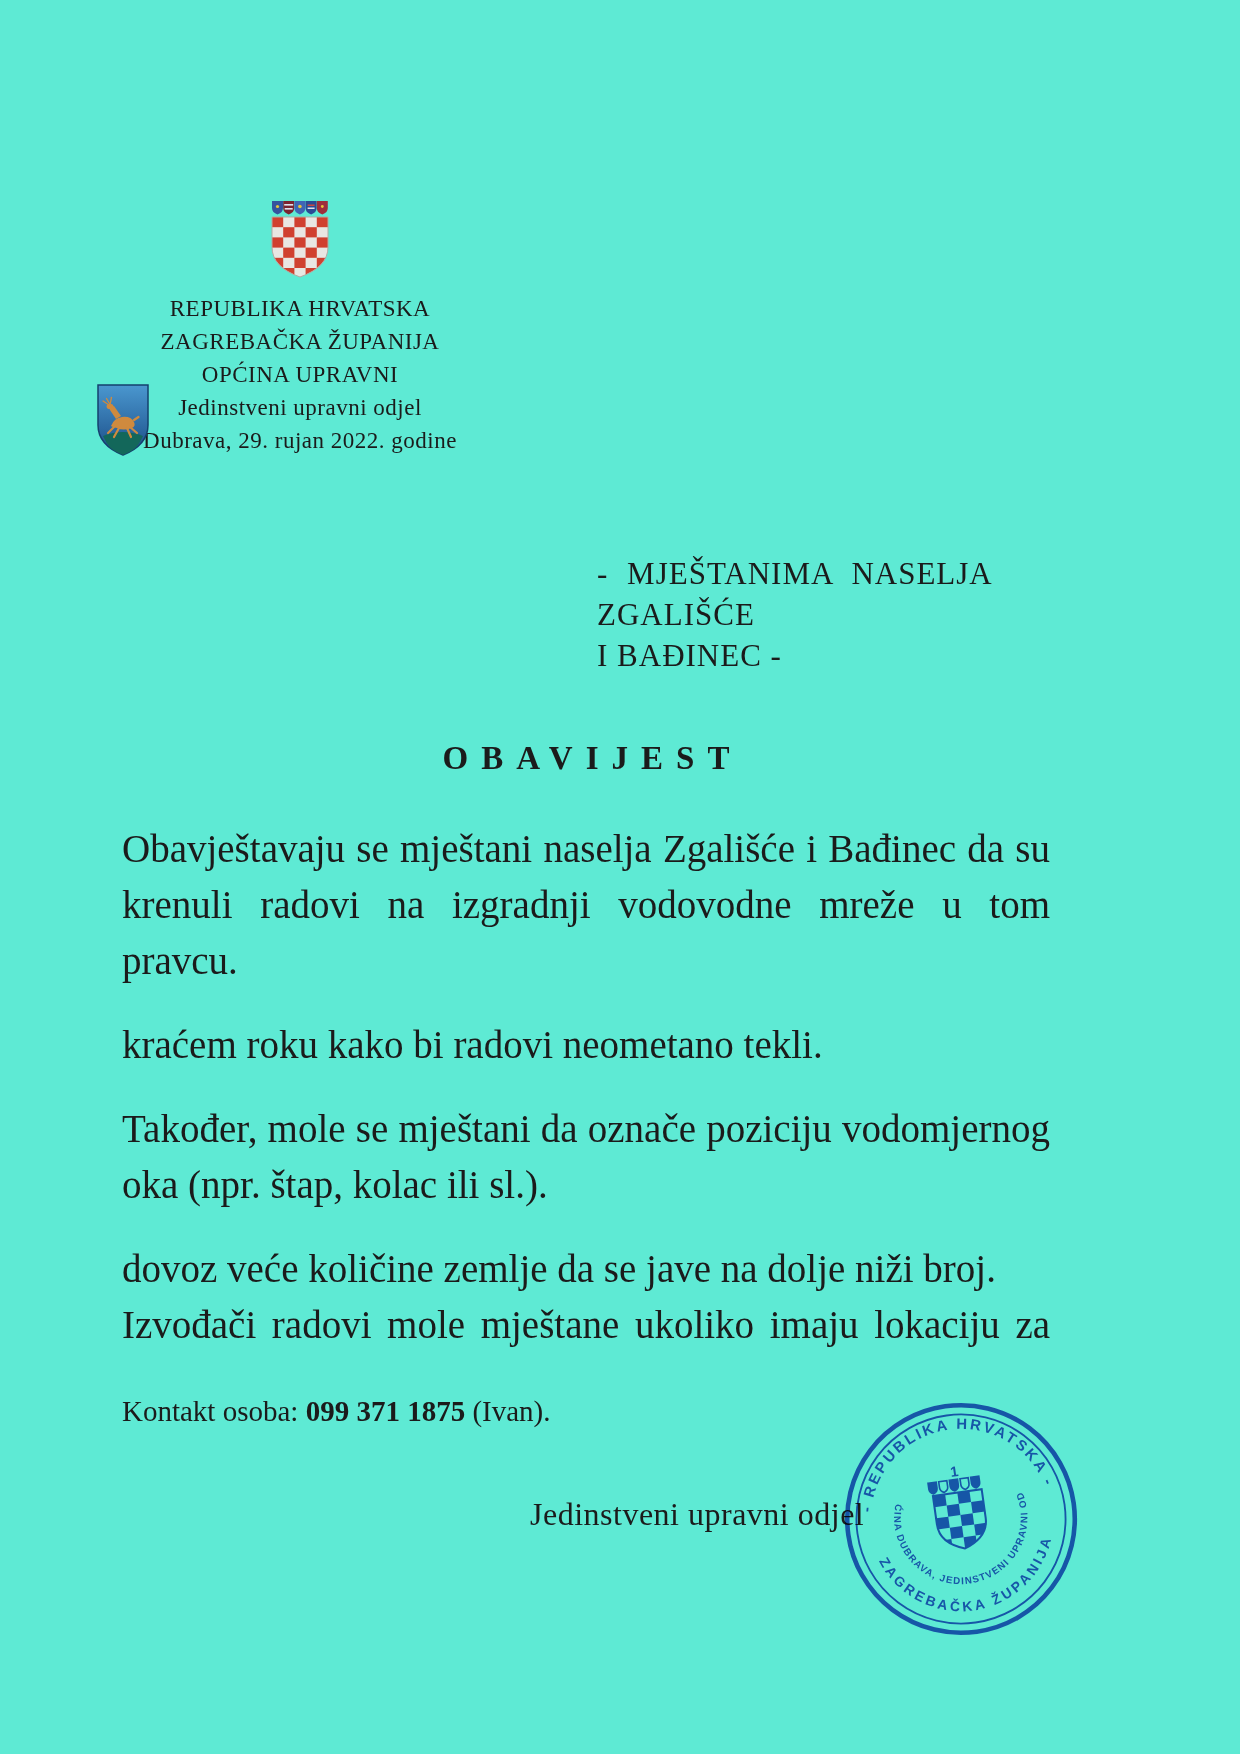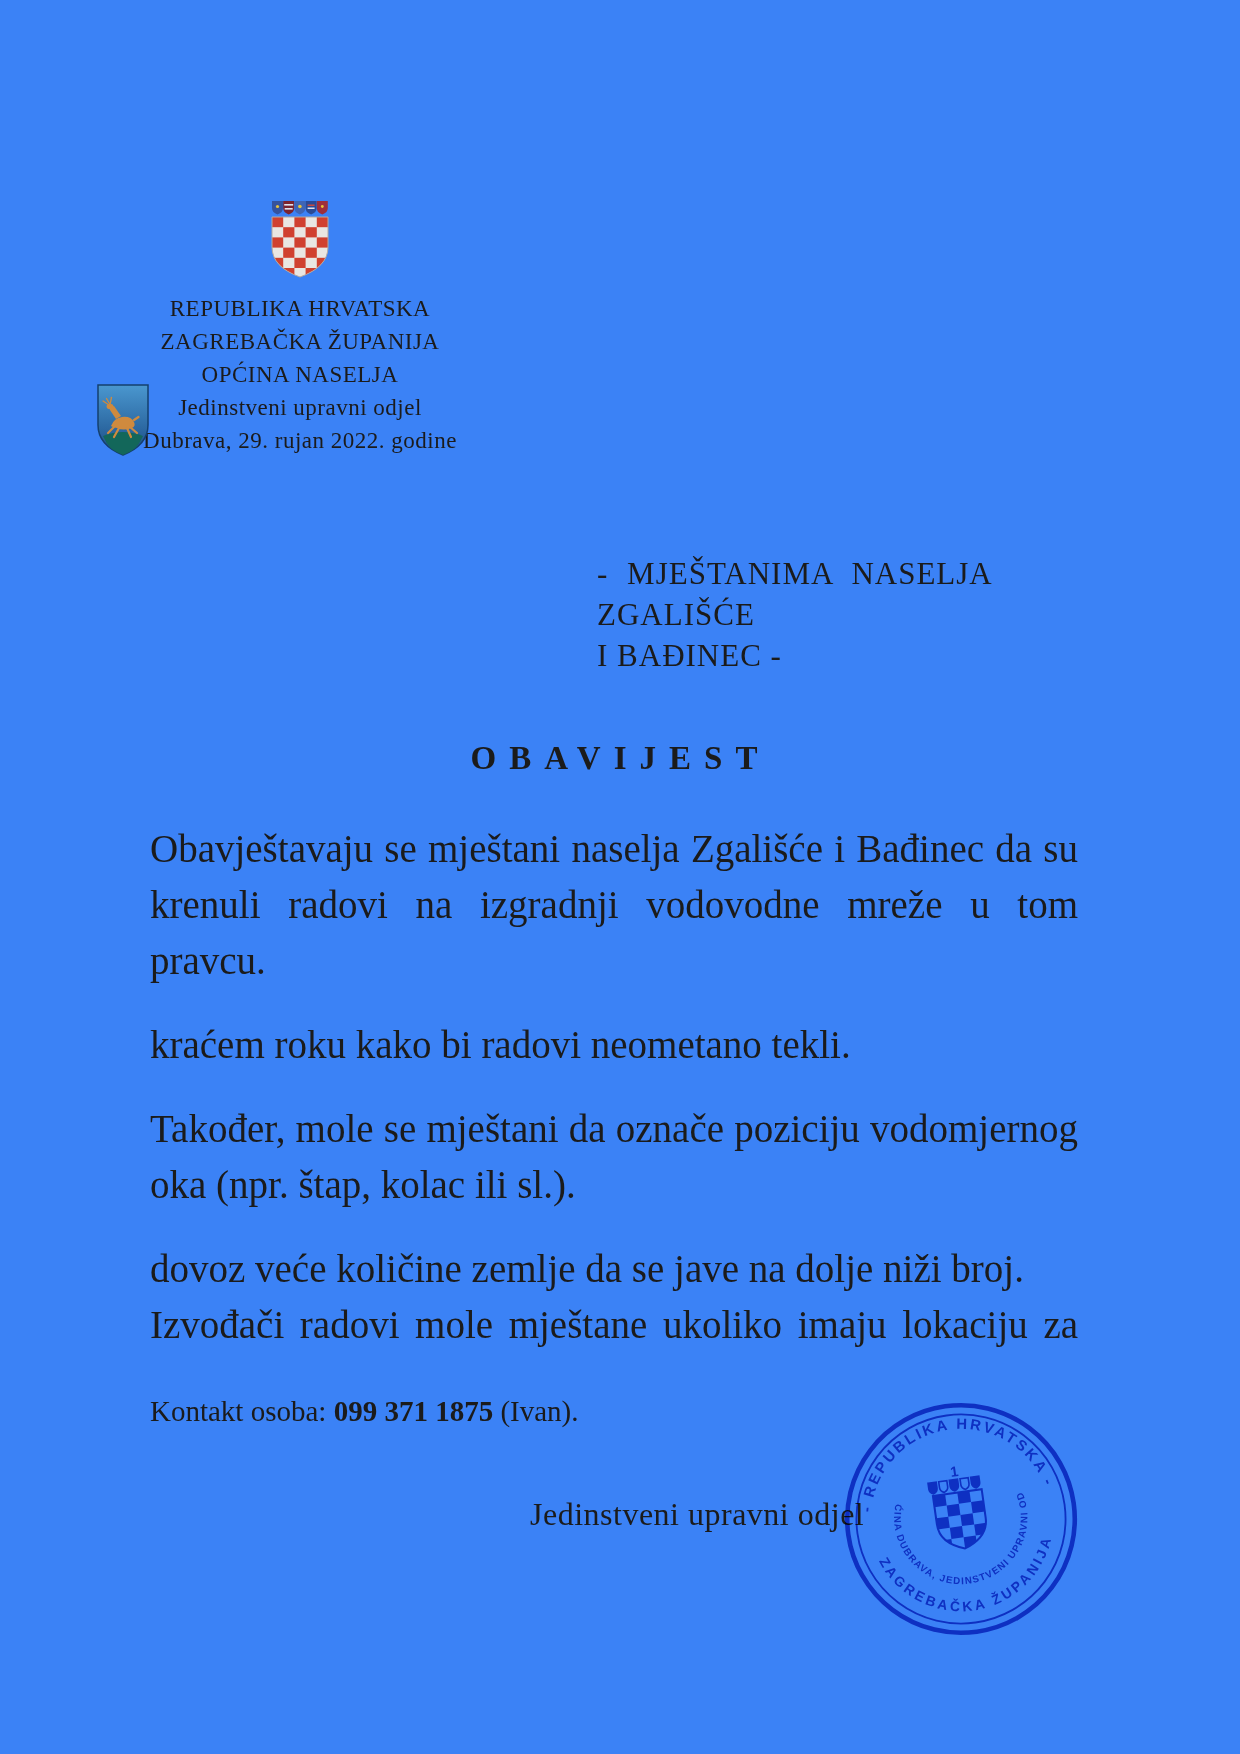--- a/index.html
+++ b/index.html
@@ -1,42 +1,42 @@
 <!DOCTYPE html>
 <html><head>
 <meta charset="utf-8">
 <style>
   html,body{margin:0;padding:0;}
   body{background:#e8e8e8;}
   .page{
     position:relative;
     width:1240px;height:1754px;
     margin:0 auto;
-    background:#3b82f6;
+    background:#5eead4;
     overflow:hidden;
     color:#1b1b1b;
     font-family:"Liberation Serif","DejaVu Serif",serif;
   }
   
   .letterhead{
     position:absolute;left:90px;top:200px;width:420px;
     text-align:center;
   }
   .nat-coa{display:block;margin:0 auto 14px auto;}
   .lh-line{font-size:23px;line-height:33px;letter-spacing:.5px;}
   .muni-coa{position:absolute;left:97px;top:384px;}
   
   .addressee{
     position:absolute;left:597px;top:545px;width:470px;
     font-size:31px;line-height:41px;letter-spacing:1px;margin-top:8px;
   }
   .addressee .l1{word-spacing:10px;}
   
   .notice{
-    position:absolute;left:150px;top:740px;width:928px;
+    position:absolute;left:122px;top:740px;width:928px;
   }
   .notice-title{
     text-align:center;
     font-size:33px;font-weight:bold;
     letter-spacing:13px;
     margin:0 0 44px 13px;
   }
   .para{margin:0 0 28px 0;font-size:39px;line-height:56px;}
   .jline{text-align:justify;text-align-last:justify;}
   .jline.last{text-align-last:left;}
@@ -107,21 +107,21 @@
               <rect x="45.8" y="57.8" width="11.2" height="10.2"></rect>
             <rect x="12.2" y="68" width="11.2" height="10.2"></rect>
               <rect x="34.6" y="68" width="11.2" height="10.2"></rect>
           </g>
         </g>
         <path d="M1,17 h56 v30 q0,20 -28,30 q-28,-10 -28,-30 z" fill="none" stroke="#b4a9a2" stroke-width="1"></path>
       </g>
     </svg>
     <div class="lh-line">REPUBLIKA HRVATSKA</div>
     <div class="lh-line">ZAGREBAČKA ŽUPANIJA</div>
-    <div class="lh-line">OPĆINA NASELJA</div>
+    <div class="lh-line">OPĆINA UPRAVNI</div>
     <div class="lh-line">Jedinstveni upravni odjel</div>
     <div class="lh-line">Dubrava, 29. rujan 2022. godine</div>
   </div>
 
   <svg class="muni-coa" width="52" height="72" viewBox="0 0 52 72">
     <defs>
       <linearGradient id="bgrad" x1="0" y1="0" x2="0" y2="1">
         <stop offset="0" stop-color="#4a97cf"></stop>
         <stop offset="1" stop-color="#1a4c86"></stop>
       </linearGradient>

